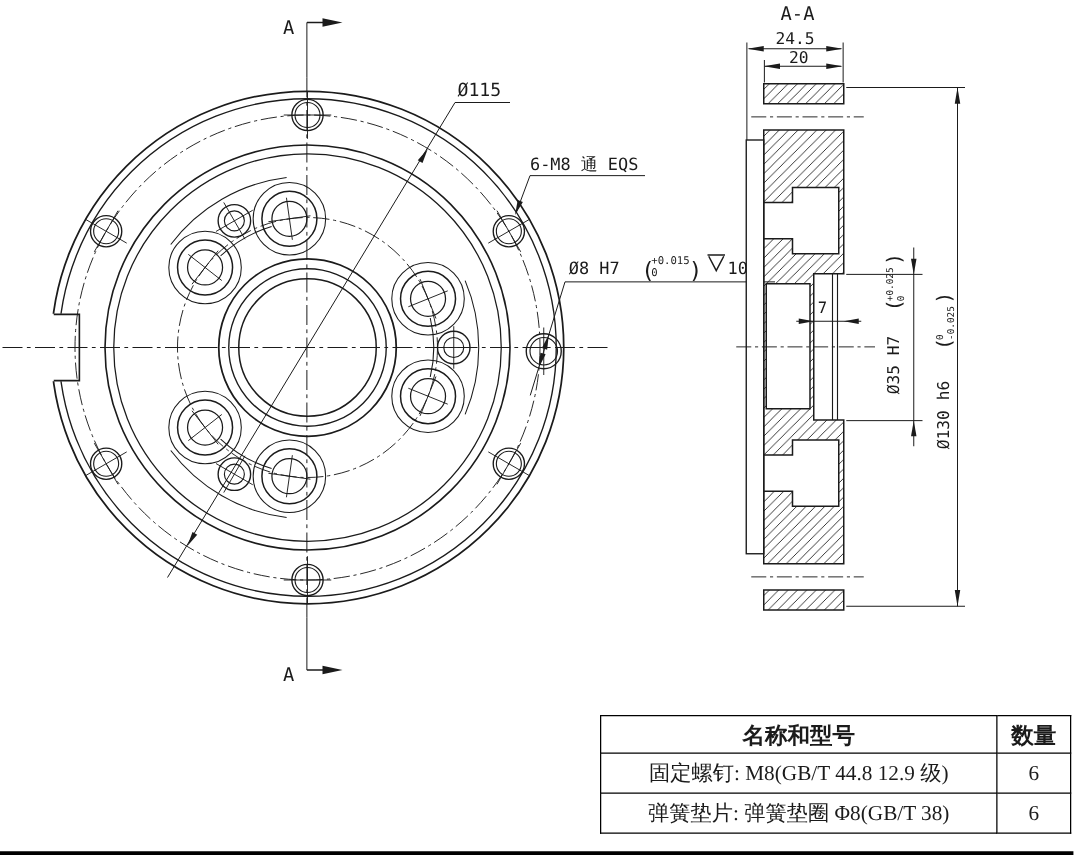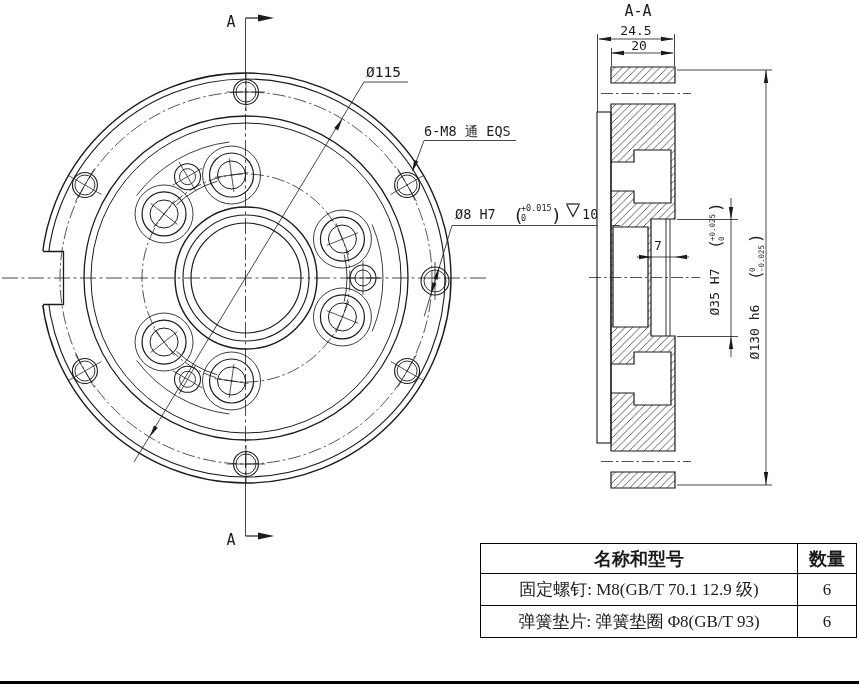--- a/index.html
+++ b/index.html
@@ -1,21 +1,21 @@
 <!DOCTYPE html>
 <html><head>
 <meta charset="utf-8">
 <style>
   html,body{margin:0;padding:0;background:#fff;}
   #stage{position:relative;width:859px;height:684px;background:#fff;overflow:hidden;
          font-family:"DejaVu Sans Mono",monospace;color:#1b1b1b;}
   svg text{fill:#1b1b1b;}
   .dimtxt{font-family:"DejaVu Sans Mono",monospace;}
   
-  #parts{position:absolute;left:480px;top:543px;width:377px;border-collapse:collapse;
+  #parts{position:absolute;left:480px;top:572px;width:377px;border-collapse:collapse;
          font-family:"Liberation Serif","DejaVu Serif",serif;background:#fff;}
   #parts td,#parts th{border:1.7px solid #000;text-align:center;vertical-align:middle;
          padding:0;line-height:1;}
   #parts th{font-size:18px;font-weight:bold;height:29px;}
   #parts td{font-size:17px;height:31px;}
   #parts .qty{width:58px;}
   #bottom-rule{position:absolute;left:0;top:681px;width:859px;height:2.5px;background:#000;}
 </style>
 </head>
 <body>
@@ -265,24 +265,24 @@
 </svg>
 
 
 <table id="parts">
   <tbody>
     <tr>
       <th>名称和型号</th>
       <th class="qty">数量</th>
     </tr>
     <tr>
-      <td>固定螺钉: M8(GB/T 70.1 12.9 级)</td>
+      <td>固定螺钉: M8(GB/T 44.8 12.9 级)</td>
       <td class="qty">6</td>
     </tr>
     <tr>
-      <td>弹簧垫片: 弹簧垫圈 Φ8(GB/T 93)</td>
+      <td>弹簧垫片: 弹簧垫圈 Φ8(GB/T 38)</td>
       <td class="qty">6</td>
     </tr>
   </tbody>
 </table>
 
 <div id="bottom-rule"></div>
 </div>
 
 </body></html>

